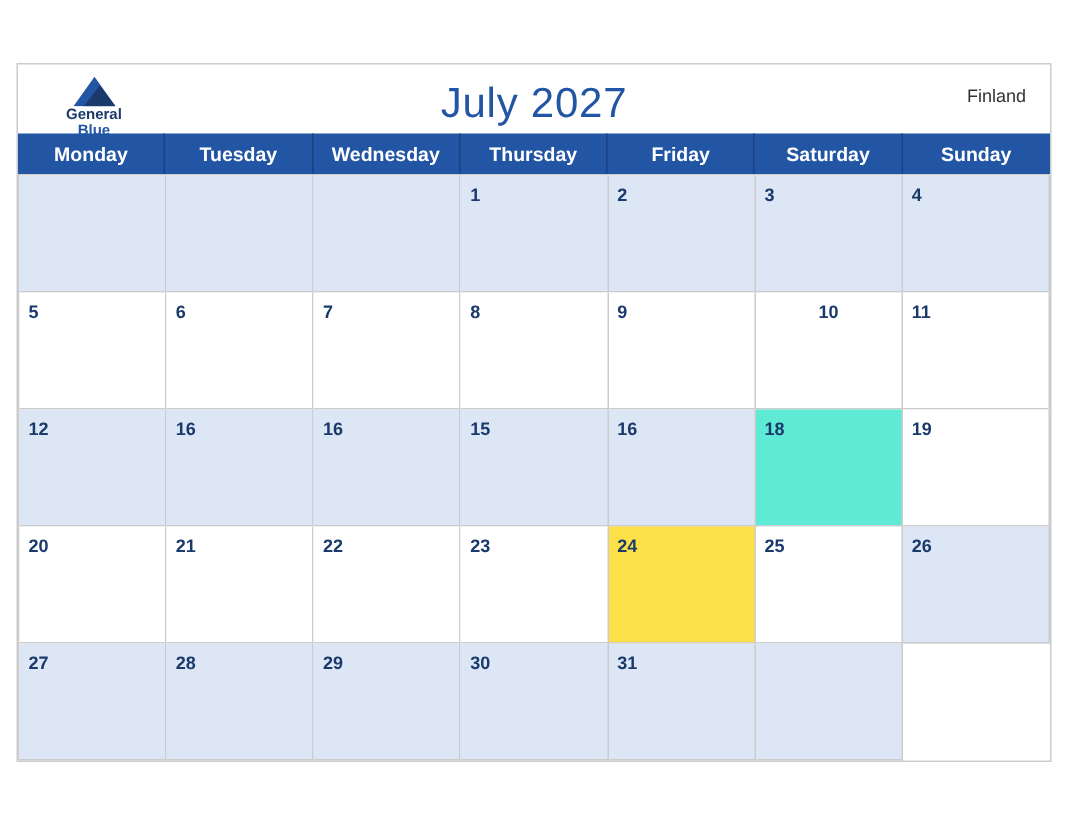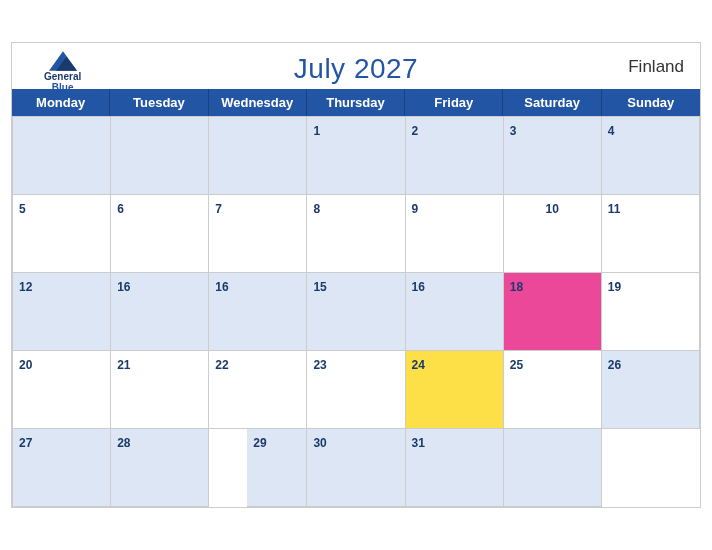--- a/index.html
+++ b/index.html
@@ -52,21 +52,21 @@
     .calendar-title {
       font-size: 28px;
       color: #2255a4;
       font-weight: normal;
       letter-spacing: 0.5px;
     }
     .country-label {
       position: absolute;
       right: 16px;
       top: 14px;
-      font-size: 17px;
+      font-size: 12px;
       color: #333;
     }
     .days-header {
       display: grid;
       grid-template-columns: repeat(7, 1fr);
       background: #2255a4;
     }
     .day-name {
       color: #fff;
       text-align: center;
@@ -139,29 +139,29 @@
       <div class="calendar-cell" style="background: rgb(255, 255, 255);"><span class="cell-number">7</span></div>
       <div class="calendar-cell" style="background: rgb(255, 255, 255);"><span class="cell-number">8</span></div>
       <div class="calendar-cell" style="background: rgb(255, 255, 255);"><span class="cell-number">9</span></div>
       <div class="calendar-cell" style="background: rgb(255, 255, 255); text-align: center;"><span class="cell-number">10</span></div>
       <div class="calendar-cell" style="background: rgb(255, 255, 255);"><span class="cell-number">11</span></div>
       <div class="calendar-cell" style="background: rgb(221, 230, 245);"><span class="cell-number">12</span></div>
       <div class="calendar-cell" style="background: rgb(221, 230, 245);"><span class="cell-number">16</span></div>
       <div class="calendar-cell" style="background: rgb(221, 230, 245);"><span class="cell-number">16</span></div>
       <div class="calendar-cell" style="background: rgb(221, 230, 245);"><span class="cell-number">15</span></div>
       <div class="calendar-cell" style="background: rgb(221, 230, 245);"><span class="cell-number">16</span></div>
-      <div class="calendar-cell" style="background: #ec4899;"><span class="cell-number">18</span></div>
+      <div class="calendar-cell" style="background: #5eead4;"><span class="cell-number">18</span></div>
       <div class="calendar-cell" style="background: rgb(255, 255, 255);"><span class="cell-number">19</span></div>
       <div class="calendar-cell" style="background: rgb(255, 255, 255);"><span class="cell-number">20</span></div>
       <div class="calendar-cell" style="background: rgb(255, 255, 255);"><span class="cell-number">21</span></div>
       <div class="calendar-cell" style="background: rgb(255, 255, 255);"><span class="cell-number">22</span></div>
       <div class="calendar-cell" style="background: rgb(255, 255, 255);"><span class="cell-number">23</span></div>
       <div class="calendar-cell" style="background: #fde047;"><span class="cell-number">24</span></div>
       <div class="calendar-cell" style="background: rgb(255, 255, 255);"><span class="cell-number">25</span></div>
       <div class="calendar-cell" style="background: rgb(221, 230, 245);"><span class="cell-number">26</span></div>
       <div class="calendar-cell" style="background: rgb(221, 230, 245);"><span class="cell-number">27</span></div>
       <div class="calendar-cell" style="background: rgb(221, 230, 245);"><span class="cell-number">28</span></div>
-      <div class="calendar-cell" style="background: rgb(221, 230, 245); margin-left: 38px;"><span class="cell-number">29</span></div>
+      <div class="calendar-cell" style="background: rgb(221, 230, 245);"><span class="cell-number">29</span></div>
       <div class="calendar-cell" style="background: rgb(221, 230, 245);"><span class="cell-number">30</span></div>
       <div class="calendar-cell" style="background: rgb(221, 230, 245);"><span class="cell-number">31</span></div>
       <div class="calendar-cell" style="background: rgb(221, 230, 245);"></div>
     </div>
 </div>
 
 </body></html>

